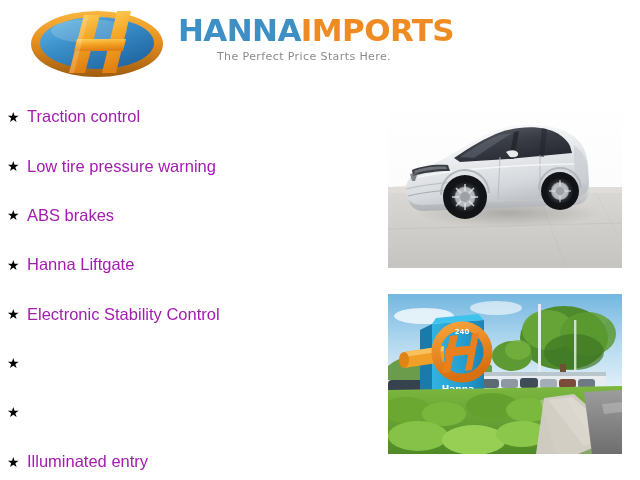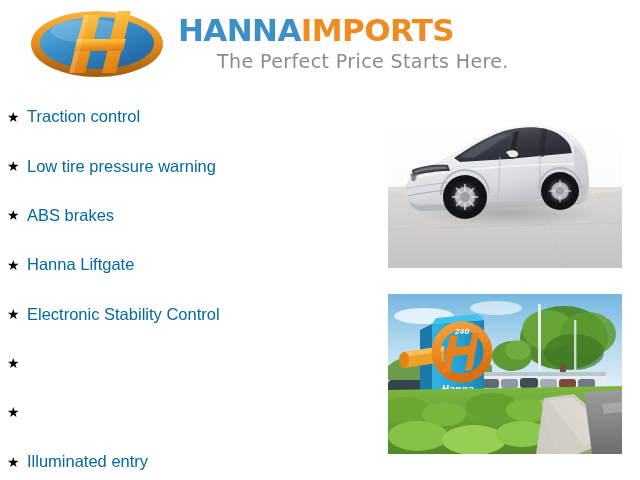--- a/index.html
+++ b/index.html
@@ -50,21 +50,21 @@
     letter-spacing: -0.6px;
   }
   #wordmark-hanna   { color: #3d8fc4; }
   #wordmark-imports { color: #ef8b23; }
 
   #brand-tagline {
     position: absolute;
     left: 217px;
     top: 50px;
     font-family: "DejaVu Sans", sans-serif;
-    font-size: 19px;
+    font-size: 11px;
     font-weight: 400;
     color: #8b8b8b;
     letter-spacing: 0.4px;
     white-space: nowrap;
   }
 
   
   #feature-list {
     position: absolute;
     left: 0;
@@ -86,31 +86,30 @@
     left: 7px;
     top: 50%;
     transform: translateY(-50%);
     font-size: 14px;
     line-height: 1;
     color: #000000;
   }
   .feature-text {
     font-family: "Liberation Sans", sans-serif;
     font-size: 16.5px;
-    color: #0369a1;
+    color: #a21caf;
     line-height: 1;
     white-space: nowrap;
   }
 
   
   .photo-frame {
     position: absolute;
     overflow: hidden;
     background: #b91c1c;
-    font-style: italic;
   }
   #vehicle-photo {
     left: 388px;
     top: 95px;
     width: 234px;
     height: 173px;
   }
   #dealership-photo {
     left: 388px;
     top: 294px;

